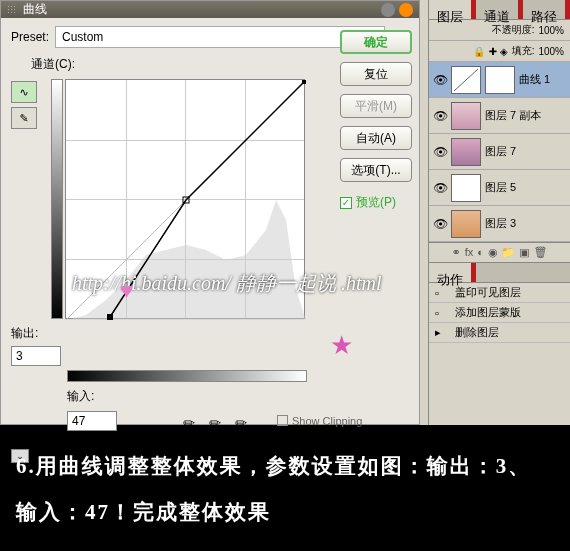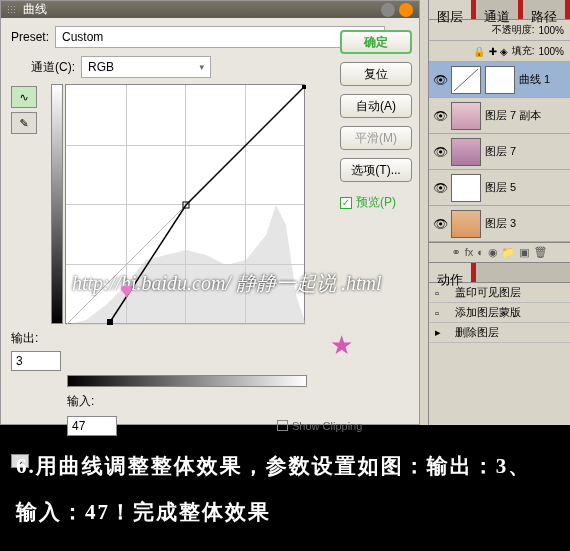--- a/index.html
+++ b/index.html
@@ -90,24 +90,20 @@
       </div>
       <div class="list-icon">
           <div></div>
           <div></div>
           <div></div>
         </div>
     </div>
 
     <div class="channel-row">
       <span>通道(C):</span>
-      <div class="channel-select">
-        <span>RGB</span>
-        <span class="chev">▾</span>
-      </div>
     </div>
 
     <div class="main-area">
       <div class="tools-col">
         <div class="tool-btn active">∿</div>
         <div class="tool-btn">✎</div>
       </div>
       <div class="grad-v"></div>
       <div class="curve-graph">
         <div class="grid-line" style="left:25%;top:0;width:1px;height:100%"></div>
@@ -158,22 +154,22 @@
 
     <div class="expand-row">
       <div class="chev-btn">⌄</div>
       <span>Curve Display Options</span>
     </div>
   </div>
 
   <div class="right-buttons">
     <div class="dlg-btn ok">确定</div>
     <div class="dlg-btn">复位</div>
+    <div class="dlg-btn dis">平滑(M)</div>
     <div class="dlg-btn">自动(A)</div>
-    <div class="dlg-btn dis">平滑(M)</div>
     <div class="dlg-btn">选项(T)...</div>
     <div class="preview-row">
       <div class="checkbox">✓</div>
       <span>预览(P)</span>
     </div>
   </div>
 
   <div class="layers-panel">
     <div class="panel-tabs">
       <div class="ptab active">图层</div>

